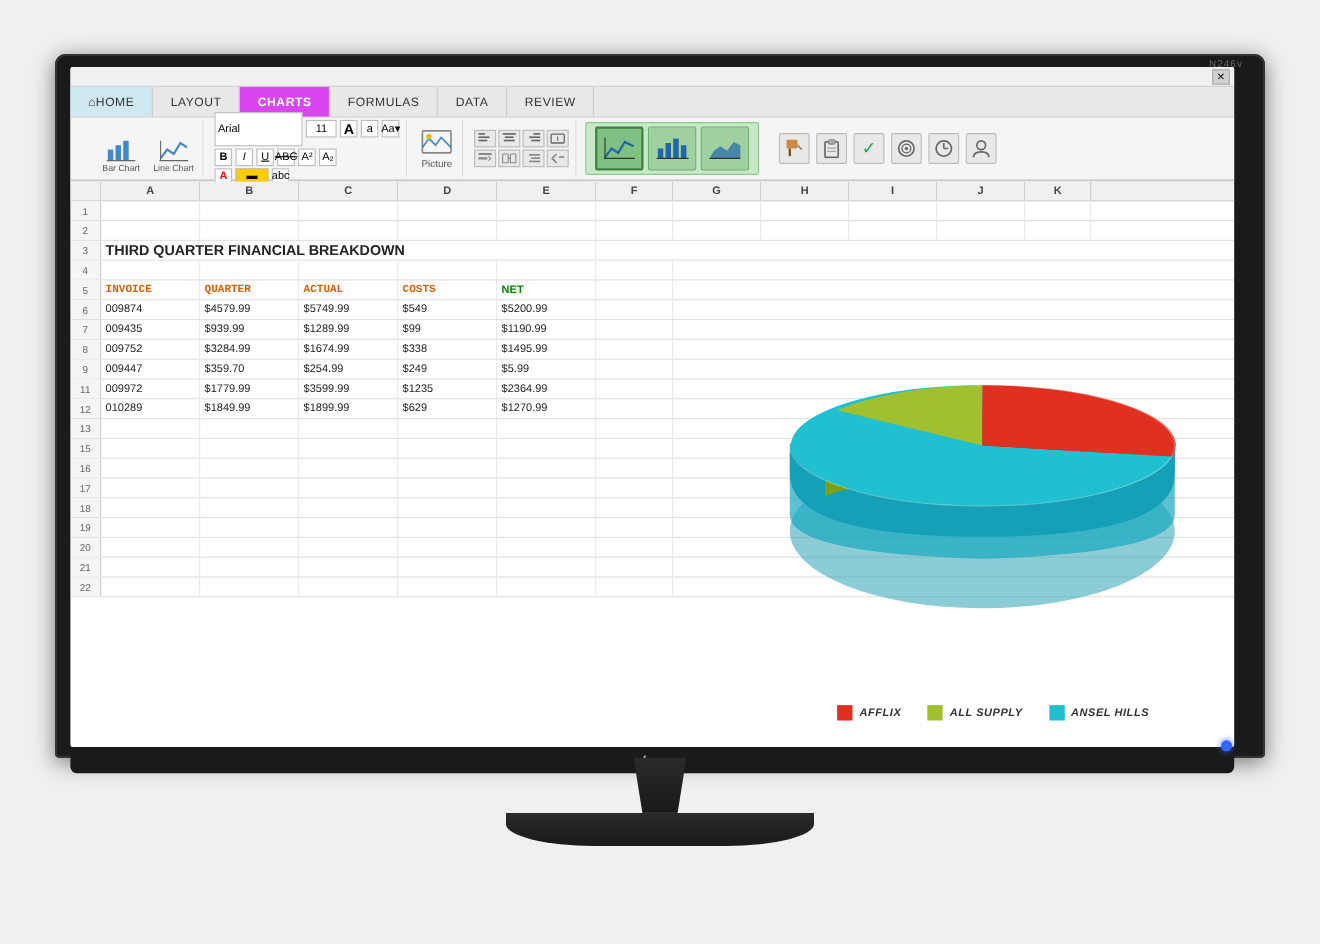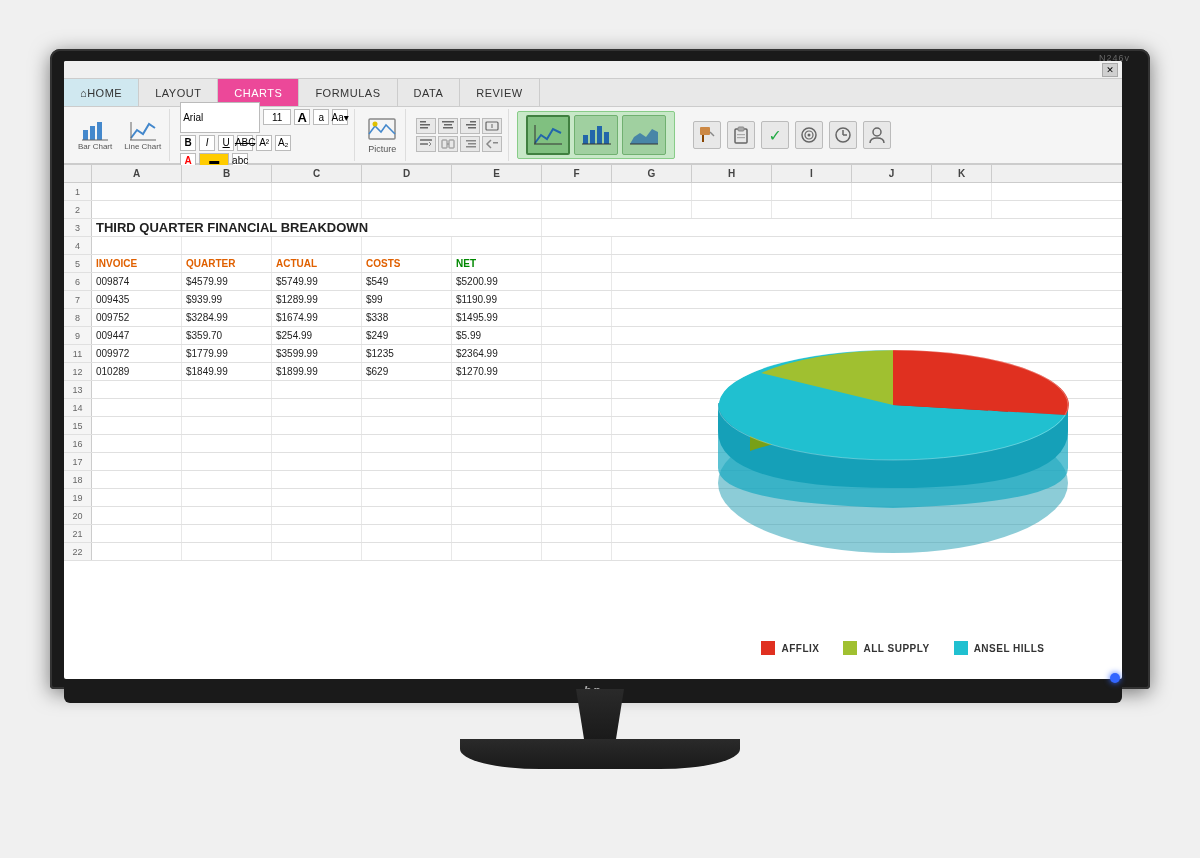--- a/index.html
+++ b/index.html
@@ -87,23 +87,23 @@
       display: flex;
       align-items: center;
       font-size: 11px;
       font-weight: 500;
       cursor: pointer;
       letter-spacing: 0.5px;
       color: #333;
       border-right: 1px solid #ccc;
     }
     .menu-tab.active {
-      background: #ec4899;
+      background: #d946ef;
       color: white;
-      font-weight: 400;
+      font-weight: 700;
       text-align: right;
     }
     .menu-tab:first-child {
       background: #d0e8f0;
       color: #333;
     }
 
     
     .toolbar {
       height: 58px;
@@ -115,21 +115,22 @@
       gap: 4px;
     }
 
     .toolbar-group {
       display: flex;
       flex-direction: column;
       align-items: center;
       padding: 2px 6px;
       border-right: 1px solid #ddd;
       height: 52px;
-      justify-content: center;
+      justify-content: flex-end;
+      margin-left: 15px;
     }
 
     .chart-icons {
       display: flex;
       flex-direction: row;
       gap: 8px;
     }
 
     .chart-icon-btn {
       display: flex;
@@ -339,21 +340,21 @@
       align-items: center;
       padding: 0 4px;
       font-size: 10px;
       color: #222;
       overflow: hidden;
       white-space: nowrap;
     }
     .cell.header-cell {
       font-weight: 700;
     }
-    .cell.orange { color: #e06000; font-weight: 700; }
+    .cell.orange { color: #e06000; font-weight: 700; font-family: Liberation Mono, monospace; }
     .cell.green-text { color: #008800; font-weight: 700; }
     .cell.span-wide {
       font-size: 13px;
       font-weight: 700;
       color: #222;
     }
 
     
     .col-a { width: 90px; min-width: 90px; }
     .col-b { width: 90px; min-width: 90px; }
@@ -368,20 +369,21 @@
     .col-k { width: 60px; min-width: 60px; }
 
     
     .chart-container {
       position: absolute;
       right: 14px;
       top: 108px;
       width: 430px;
       height: 400px;
       pointer-events: none;
+      font-style: italic;
     }
 
     .chart-legend {
       position: absolute;
       bottom: 18px;
       left: 30px;
       right: 10px;
       display: flex;
       align-items: center;
       justify-content: center;
@@ -806,29 +808,20 @@
             <div class="grid-row">
                 <div class="row-num">13</div>
                 <div class="cell col-a"></div>
                 <div class="cell col-b"></div>
                 <div class="cell col-c"></div>
                 <div class="cell col-d"></div>
                 <div class="cell col-e"></div>
                 <div class="cell col-f"></div>
               </div>
             <div class="grid-row">
-                <div class="row-num">14</div>
-                <div class="cell col-a"></div>
-                <div class="cell col-b"></div>
-                <div class="cell col-c"></div>
-                <div class="cell col-d"></div>
-                <div class="cell col-e"></div>
-                <div class="cell col-f"></div>
-              </div>
-            <div class="grid-row">
                 <div class="row-num">15</div>
                 <div class="cell col-a"></div>
                 <div class="cell col-b"></div>
                 <div class="cell col-c"></div>
                 <div class="cell col-d"></div>
                 <div class="cell col-e"></div>
                 <div class="cell col-f"></div>
               </div>
             <div class="grid-row">
                 <div class="row-num">16</div>

